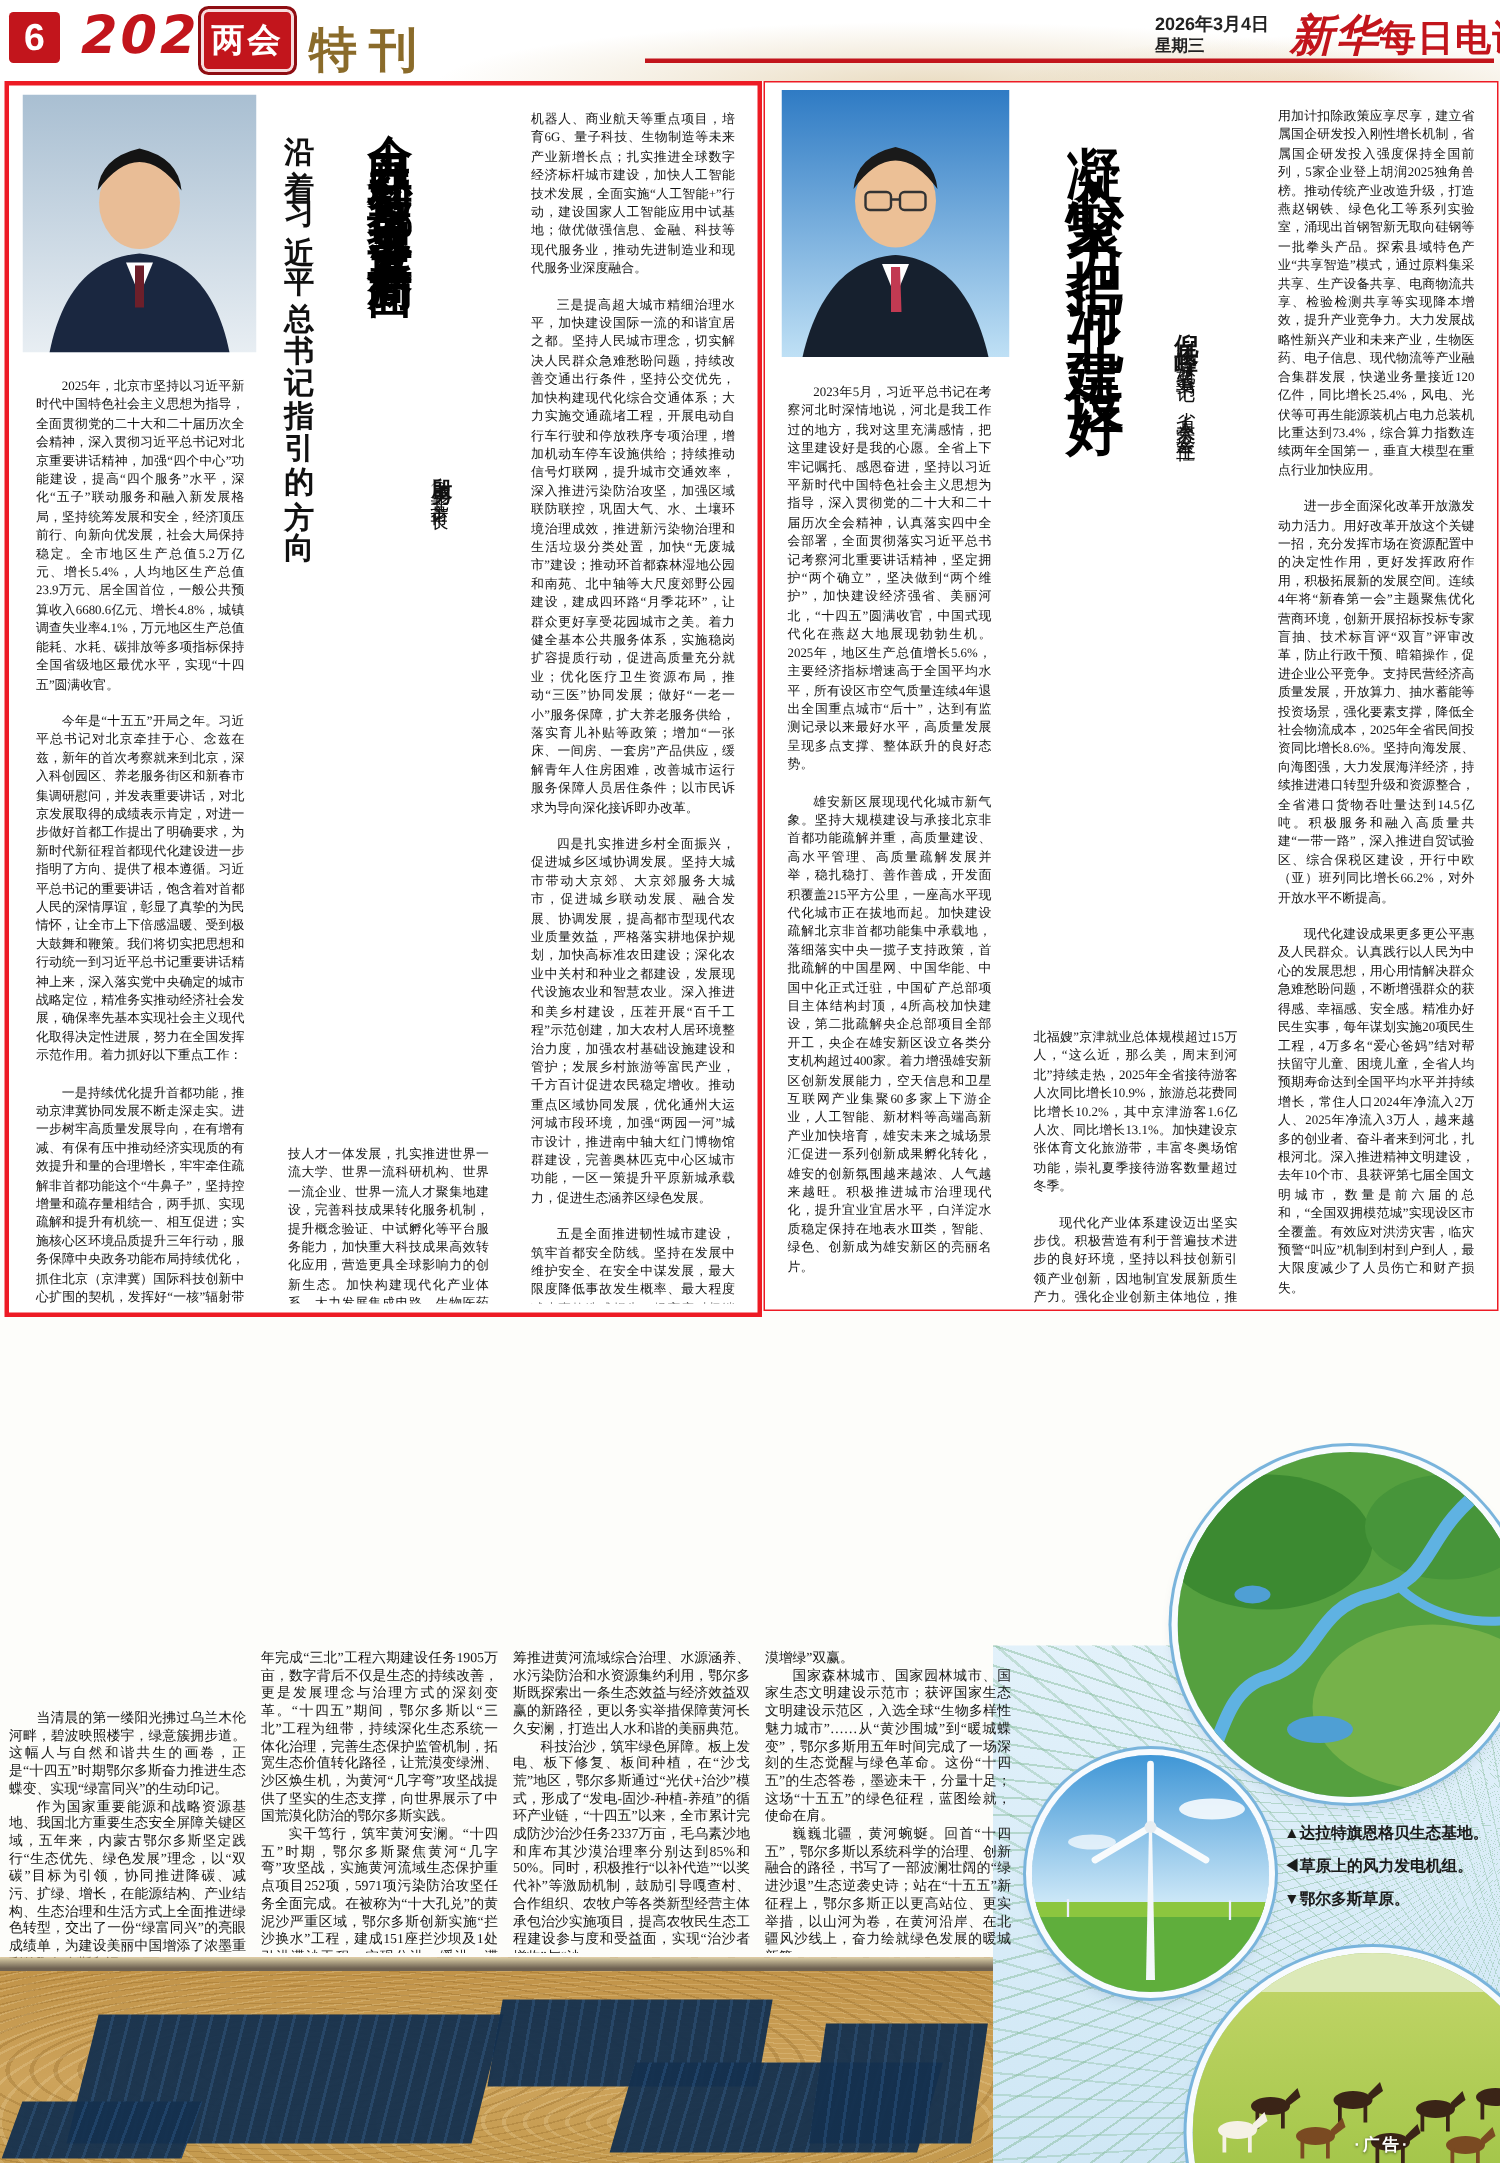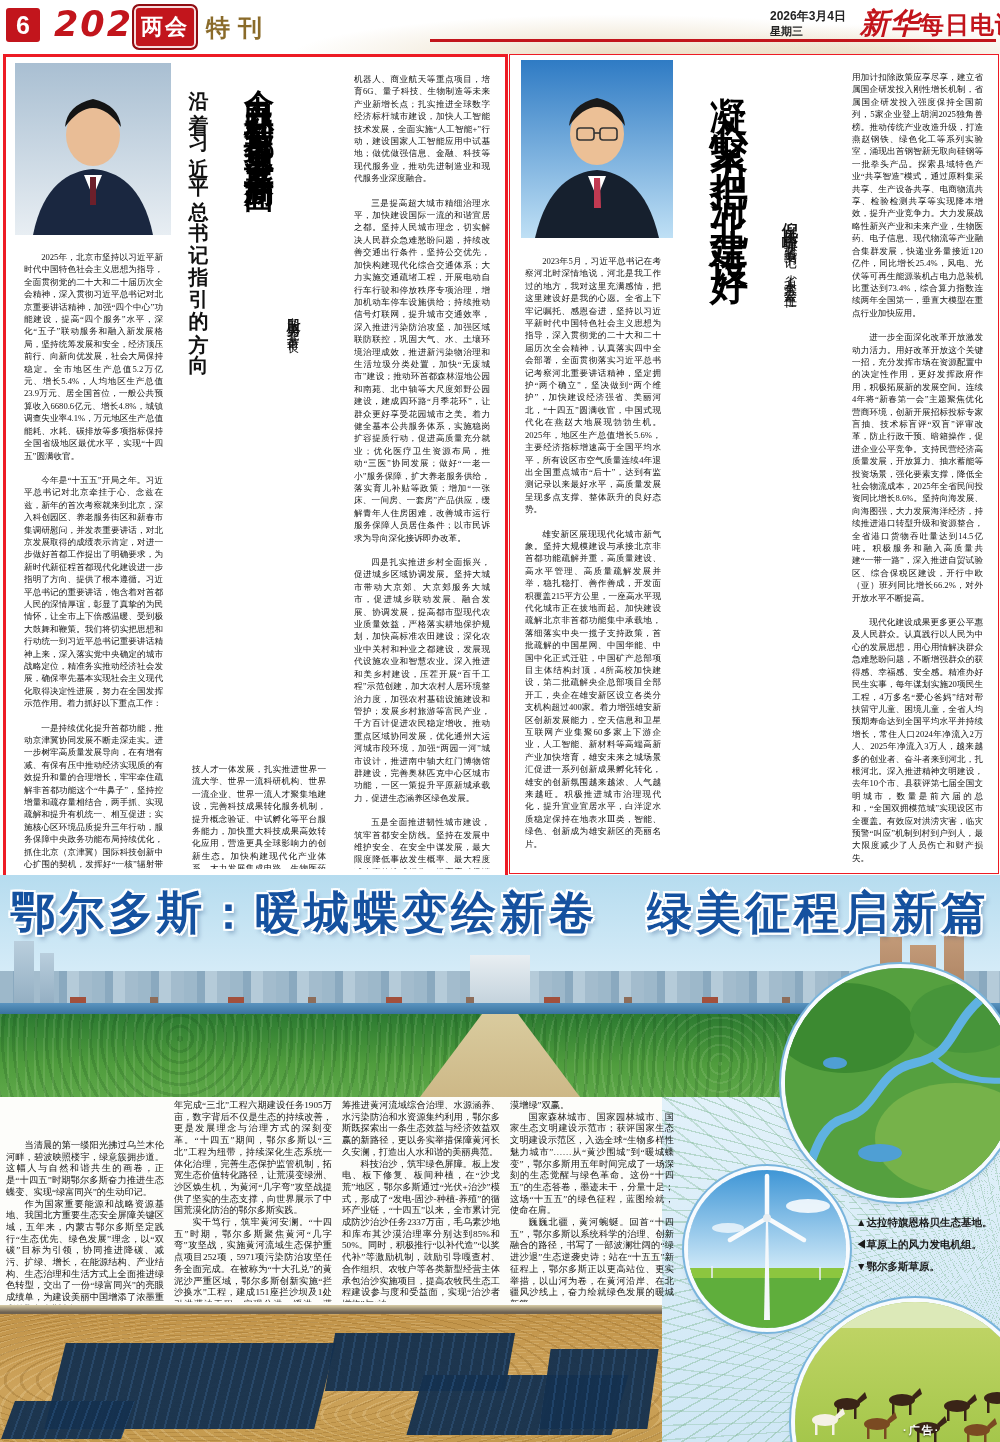--- a/index.html
+++ b/index.html
@@ -10,21 +10,21 @@
   .hdr{position:absolute;left:0;top:0;width:1000px;height:54px;
        background:
          radial-gradient(55% 130% at 62% 105%, rgba(198,162,92,.38), transparent 60%),
          radial-gradient(35% 110% at 88% 110%, rgba(198,162,92,.30), transparent 60%),
          #fff;}
   .pageno{position:absolute;left:6px;top:8px;width:34px;height:34px;background:#c2151c;border-radius:3px;
           color:#fff;font:700 25px/34px "Liberation Sans",sans-serif;text-align:center;}
   .yr{position:absolute;left:54px;top:4px;color:#c2151c;font:800 italic 35px/40px "DejaVu Sans",sans-serif;letter-spacing:2px;}
   .seal{position:absolute;left:132px;top:4px;width:62px;height:42px;background:#c2151c;border:2px solid #8f0d12;border-radius:7px;
         box-shadow:inset 0 0 0 2px rgba(255,255,255,.85);color:#fff;font-weight:900;font-size:22px;line-height:42px;text-align:center;letter-spacing:2px;}
-  .tekan{position:absolute;left:206px;top:12px;color:#8a6b2a;font-weight:900;font-size:24px;letter-spacing:8px;}
+  .tekan{position:absolute;left:206px;top:12px;color:#8a6b2a;font-weight:900;font-size:32px;letter-spacing:8px;}
   .dt{position:absolute;left:770px;top:9px;width:120px;color:#222;
       font:700 12px/15px "Liberation Sans",sans-serif;}
   .dt .wk{font-size:11px;}
   .mast{position:absolute;left:860px;top:6px;width:136px;color:#c2151c;white-space:nowrap;}
   .mast .xh{font:900 italic 29px/34px "DejaVu Serif",serif;letter-spacing:1px;}
   .mast .mdx{font:900 24px/34px "Liberation Serif",serif;letter-spacing:1px;}
   .hline{position:absolute;left:430px;top:39px;width:566px;height:2.5px;background:#c2151c;}
   
   .boxA{position:absolute;left:3px;top:54px;width:499px;height:818px;border:3px solid #ed1b24;background:#fff;}
   .boxB{position:absolute;left:509px;top:54px;width:488px;height:818px;border:1.5px solid #ed1b24;background:#fff;}
@@ -177,44 +177,34 @@
       <p>雄安新区展现现代化城市新气象。坚持大规模建设与承接北京非首都功能疏解并重，高质量建设、高水平管理、高质量疏解发展并举，稳扎稳打、善作善成，开发面积覆盖215平方公里，一座高水平现代化城市正在拔地而起。加快建设疏解北京非首都功能集中承载地，落细落实中央一揽子支持政策，首批疏解的中国星网、中国华能、中国中化正式迁驻，中国矿产总部项目主体结构封顶，4所高校加快建设，第二批疏解央企总部项目全部开工，央企在雄安新区设立各类分支机构超过400家。着力增强雄安新区创新发展能力，空天信息和卫星互联网产业集聚60多家上下游企业，人工智能、新材料等高端高新产业加快培育，雄安未来之城场景汇促进一系列创新成果孵化转化，雄安的创新氛围越来越浓、人气越来越旺。积极推进城市治理现代化，提升宜业宜居水平，白洋淀水质稳定保持在地表水Ⅲ类，智能、绿色、创新成为雄安新区的亮丽名片。</p>
     </div>
 
     <div class="abs" style="left:167px;top:4px;width:158px;height:610px;">
       <div class="abs vt t-main2" style="left:26px;top:8px;height:600px;">凝心聚力把河北建设好</div>
       <div class="abs vt t-auth2" style="left:102px;top:150px;height:440px;">
         <span class="nm">倪岳峰</span><span>（河北省委书记、省人大常委会主任）</span>
       </div>
     </div>
 
+    <div class="abs bt" style="left:167px;top:618px;width:160px;height:196px;">
+      <p class="cont">北福嫂”京津就业总体规模超过15万人，“这么近，那么美，周末到河北”持续走热，2025年全省接待游客人次同比增长10.9%，旅游总花费同比增长10.2%，其中京津游客1.6亿人次、同比增长13.1%。加快建设京张体育文化旅游带，丰富冬奥场馆功能，崇礼夏季接待游客数量超过冬季。</p>
+      <p>现代化产业体系建设迈出坚实步伐。积极营造有利于普遍技术进步的良好环境，坚持以科技创新引领产业创新，因地制宜发展新质生产力。强化企业创新主体地位，推动研发费</p>
+    </div>
 
     <div class="abs bt" style="left:330px;top:4px;width:155px;height:810px;">
       <p class="cont">用加计扣除政策应享尽享，建立省属国企研发投入刚性增长机制，省属国企研发投入强度保持全国前列，5家企业登上胡润2025独角兽榜。推动传统产业改造升级，打造燕赵钢铁、绿色化工等系列实验室，涌现出首钢智新无取向硅钢等一批拳头产品。探索县域特色产业“共享智造”模式，通过原料集采共享、生产设备共享、电商物流共享、检验检测共享等实现降本增效，提升产业竞争力。大力发展战略性新兴产业和未来产业，生物医药、电子信息、现代物流等产业融合集群发展，快递业务量接近120亿件，同比增长25.4%，风电、光伏等可再生能源装机占电力总装机比重达到73.4%，综合算力指数连续两年全国第一，垂直大模型在重点行业加快应用。</p>
       <p>进一步全面深化改革开放激发动力活力。用好改革开放这个关键一招，充分发挥市场在资源配置中的决定性作用，更好发挥政府作用，积极拓展新的发展空间。连续4年将“新春第一会”主题聚焦优化营商环境，创新开展招标投标专家盲抽、技术标盲评“双盲”评审改革，防止行政干预、暗箱操作，促进企业公平竞争。支持民营经济高质量发展，开放算力、抽水蓄能等投资场景，强化要素支撑，降低全社会物流成本，2025年全省民间投资同比增长8.6%。坚持向海发展、向海图强，大力发展海洋经济，持续推进港口转型升级和资源整合，全省港口货物吞吐量达到14.5亿吨。积极服务和融入高质量共建“一带一路”，深入推进自贸试验区、综合保税区建设，开行中欧（亚）班列同比增长66.2%，对外开放水平不断提高。</p>
       <p>现代化建设成果更多更公平惠及人民群众。认真践行以人民为中心的发展思想，用心用情解决群众急难愁盼问题，不断增强群众的获得感、幸福感、安全感。精准办好民生实事，每年谋划实施20项民生工程，4万多名“爱心爸妈”结对帮扶留守儿童、困境儿童，全省人均预期寿命达到全国平均水平并持续增长，常住人口2024年净流入2万人、2025年净流入3万人，越来越多的创业者、奋斗者来到河北，扎根河北。深入推进精神文明建设，去年10个市、县获评第七届全国文明城市，数量是前六届的总和，“全国双拥模范城”实现设区市全覆盖。有效应对洪涝灾害，临灾预警“叫应”机制到村到户到人，最大限度减少了人员伤亡和财产损失。</p>
       <p>今年是中国共产党成立105周年、是“十五五”开局之年。我们将牢记习近平总书记殷切嘱托，树立和践行正确政绩观，完整准确全面贯彻新发展理念，扎实推动“十五五”时期高质量发展，解放思想、奋发进取，加快建设经济强省、美丽河北，奋力谱写中国式现代化建设河北篇章，为以中国式现代化全面推进强国建设、民族复兴伟业作出新的更大贡献。</p>
       <p class="credit">（新华社记者李凤双　范世辉整理）</p>
     </div>
   </div>
 
-  <div class="pan">
-    <div class="sky-line"></div>
-    <div class="tower" style="left:14px;top:66px;width:20px;height:64px;"></div>
-    <div class="tower" style="left:40px;top:78px;width:14px;height:52px;"></div>
-    <div class="tower" style="left:470px;top:80px;width:60px;height:50px;background:linear-gradient(#e8eef2,#c3d2dc);"></div>
-    <div class="tower red" style="left:880px;top:62px;width:22px;height:68px;"></div>
-    <div class="tower red" style="left:910px;top:70px;width:26px;height:60px;"></div>
-    <div class="tower red" style="left:944px;top:58px;width:20px;height:72px;"></div>
-    <div class="bridge"></div>
-    <div class="water"></div>
-    <div class="green"></div>
-    <div class="prom"></div>
-    <div class="headline">鄂尔多斯：暖城蝶变绘新卷　绿美征程启新篇</div>
-  </div>
 
   <div class="ordos-right"></div>
 
   <div class="abs ot" style="left:6px;top:1100px;width:158px;height:202px;margin-top:40px;">
     <p>当清晨的第一缕阳光拂过乌兰木伦河畔，碧波映照楼宇，绿意簇拥步道。这幅人与自然和谐共生的画卷，正是“十四五”时期鄂尔多斯奋力推进生态蝶变、实现“绿富同兴”的生动印记。</p>
     <p>作为国家重要能源和战略资源基地、我国北方重要生态安全屏障关键区域，五年来，内蒙古鄂尔多斯坚定践行“生态优先、绿色发展”理念，以“双碳”目标为引领，协同推进降碳、减污、扩绿、增长，在能源结构、产业结构、生态治理和生活方式上全面推进绿色转型，交出了一份“绿富同兴”的亮眼成绩单，为建设美丽中国增添了浓墨重彩的鄂尔多斯印记。</p>
     <p>系统治理，锚定“三北”工程。面对生态脆弱区，鄂尔多斯坚持山水林田湖草沙一体化保护和系统治理，将生态修复置于优先地位。2025年，鄂尔多斯全</p>
   </div>
   <div class="abs ot" style="left:174px;top:1100px;width:158px;height:202px;">
     <p class="cont">年完成“三北”工程六期建设任务1905万亩，数字背后不仅是生态的持续改善，更是发展理念与治理方式的深刻变革。“十四五”期间，鄂尔多斯以“三北”工程为纽带，持续深化生态系统一体化治理，完善生态保护监管机制，拓宽生态价值转化路径，让荒漠变绿洲、沙区焕生机，为黄河“几字弯”攻坚战提供了坚实的生态支撑，向世界展示了中国荒漠化防治的鄂尔多斯实践。</p>

